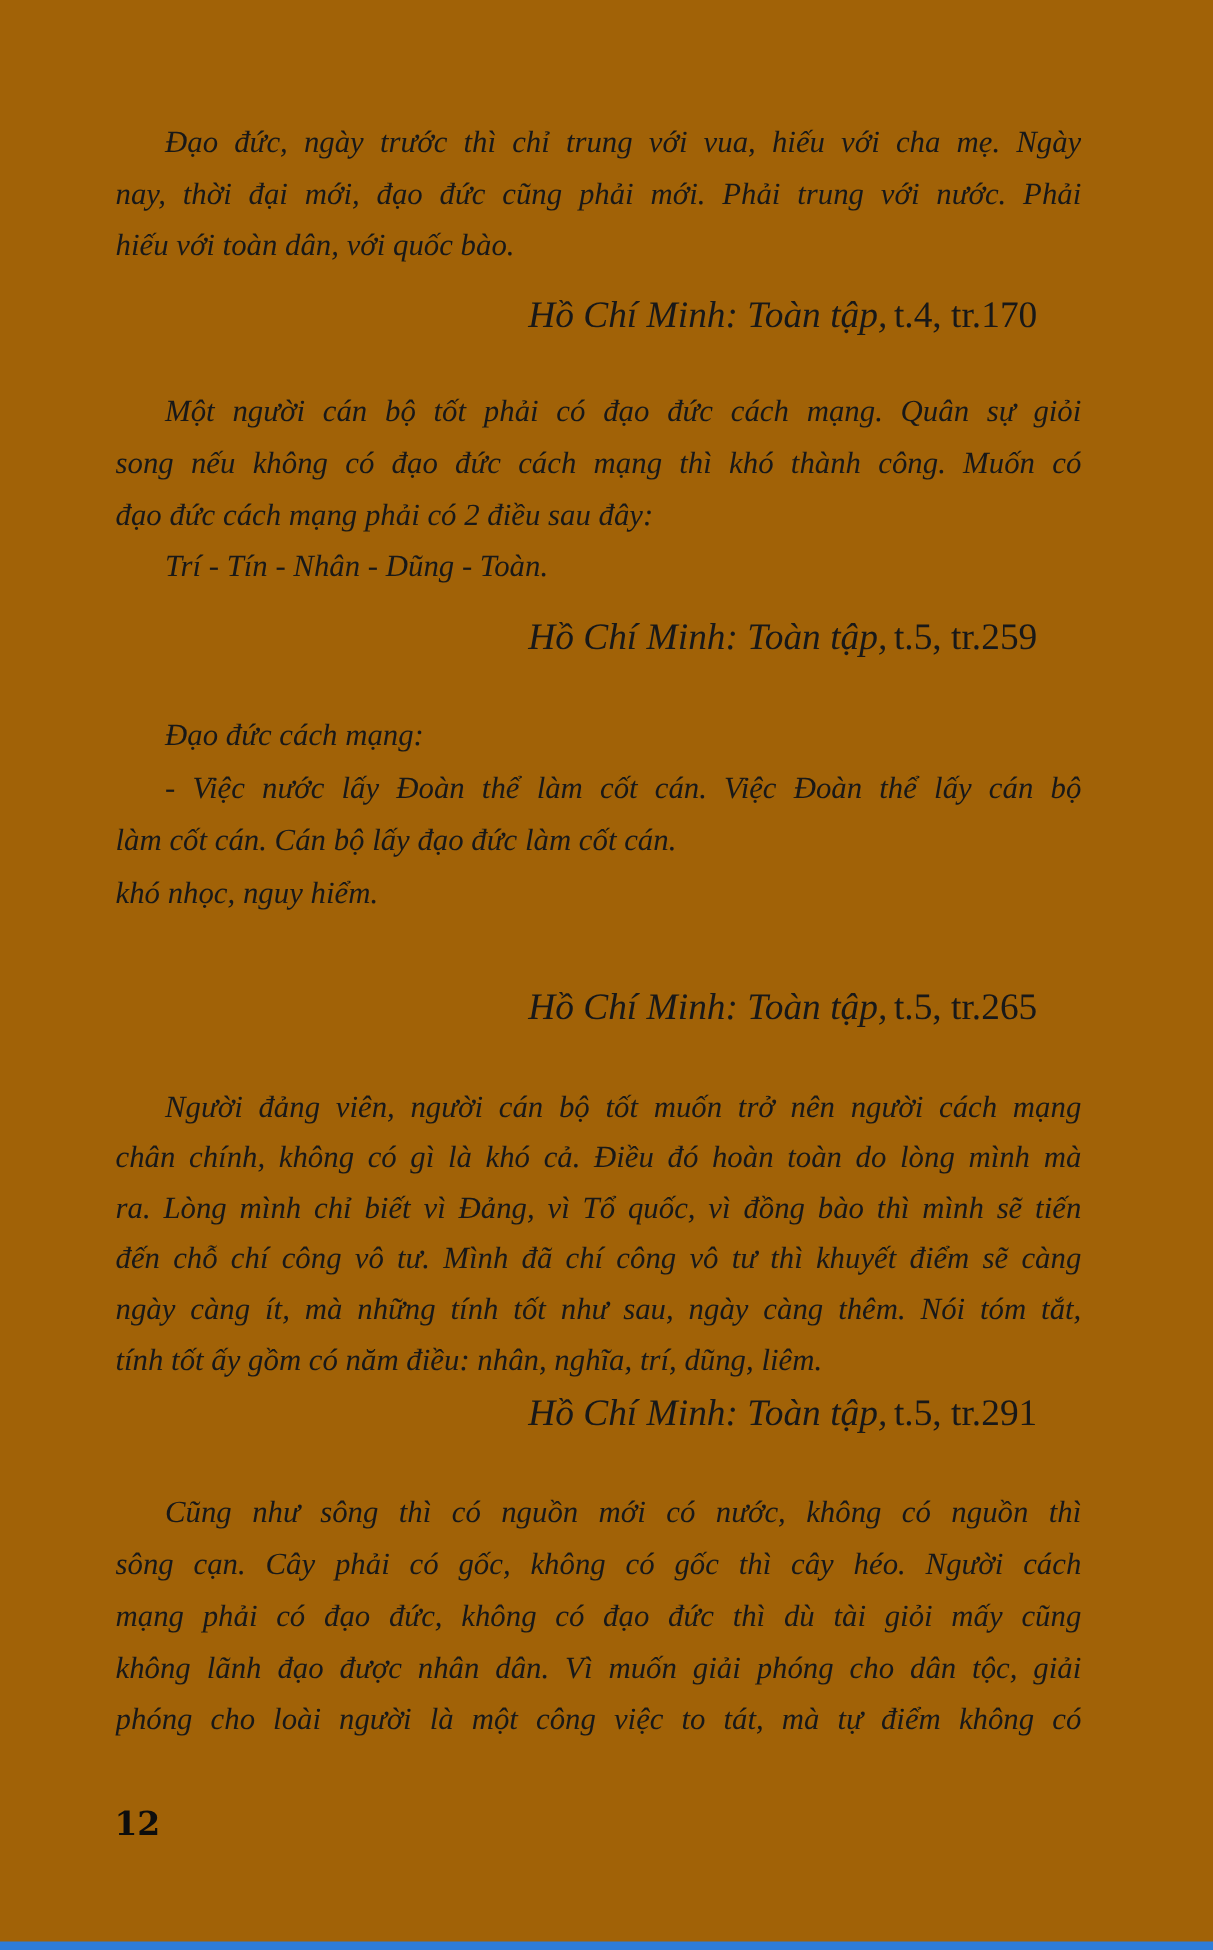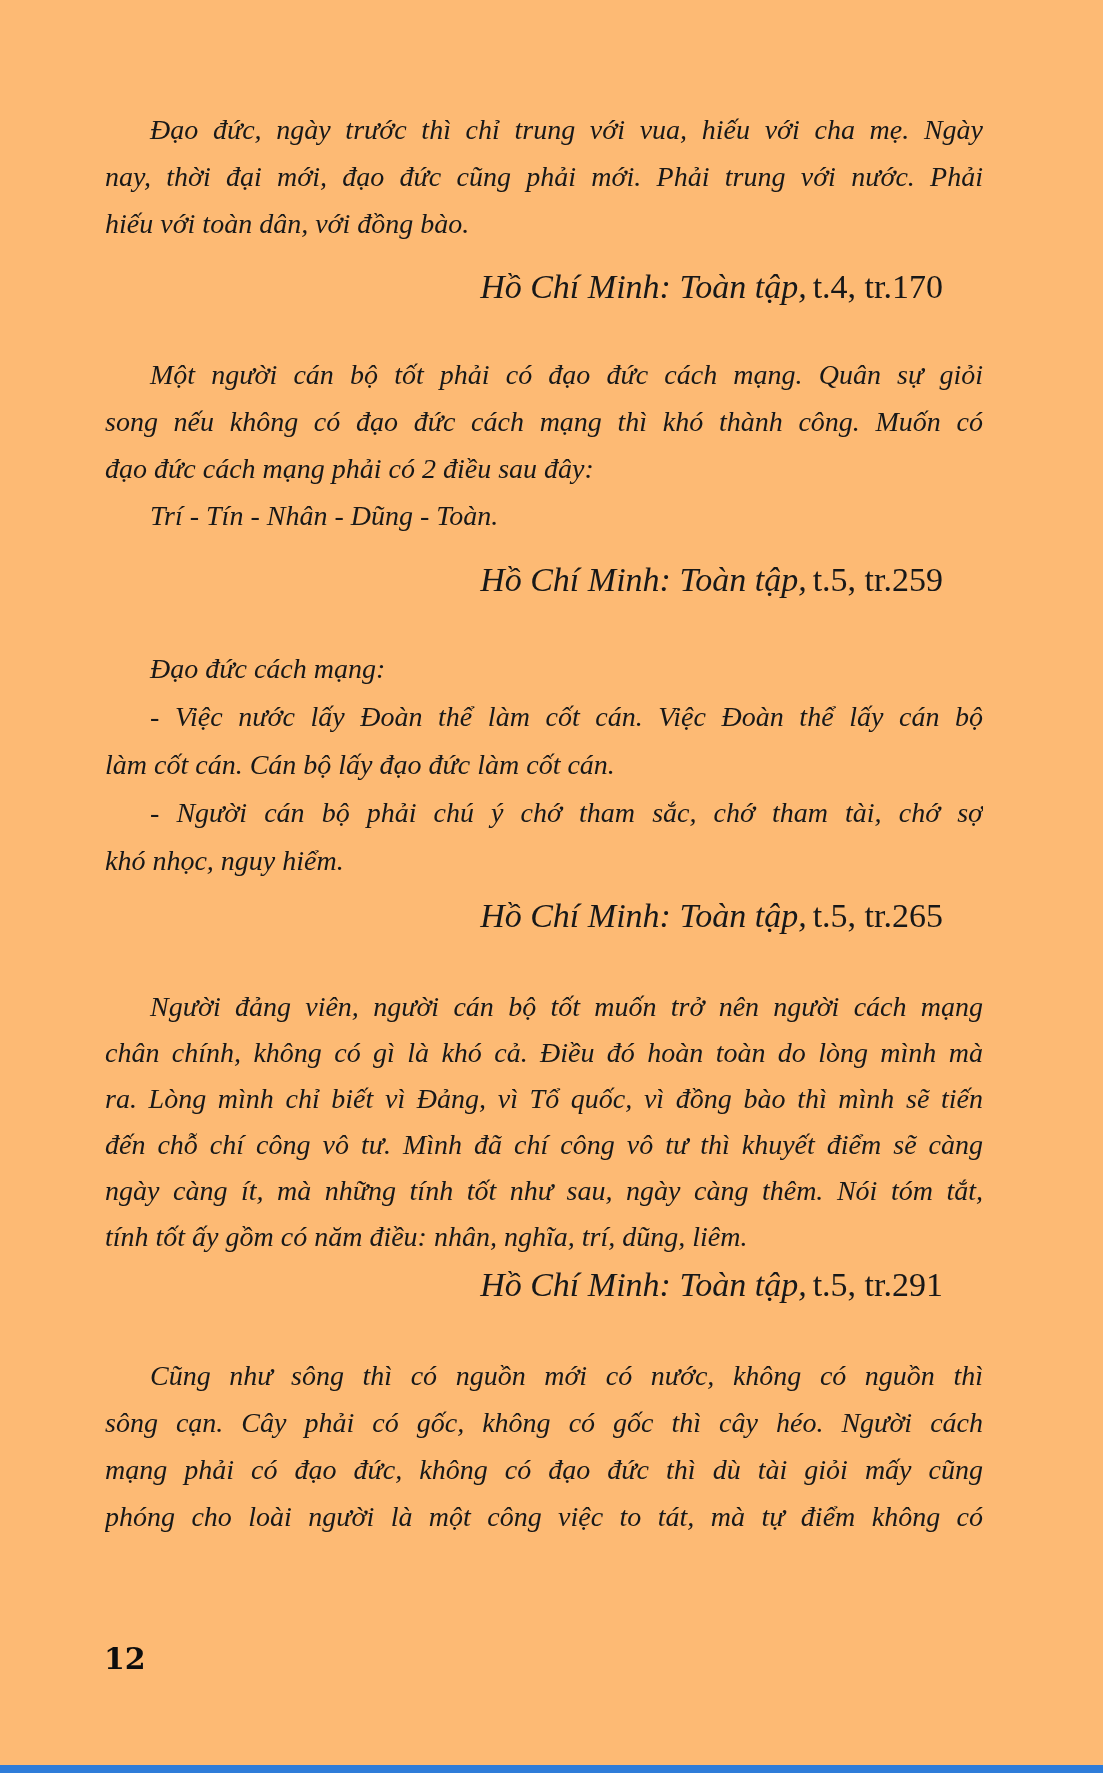--- a/index.html
+++ b/index.html
@@ -1,16 +1,16 @@
 <!DOCTYPE html>
 <html><head>
 <meta charset="utf-8">
 <style>
   html,body{margin:0;padding:0;background:#ffffff;}
-  #page{position:relative;width:1103px;height:1773px;background:#fdba74;overflow:hidden;
+  #page{position:relative;width:1103px;height:1773px;background:#a16207;overflow:hidden;
         font-family:"Liberation Serif",serif;color:#181818;}
   .q{position:absolute;left:105px;width:878px;font-style:italic;font-size:28px;}
   .q .ln{overflow:hidden;}
   .lh47 .ln{height:47px;line-height:47px;}
   .lh48 .ln{height:48px;line-height:48px;}
   .lh46 .ln{height:46px;line-height:46px;}
   .jl{text-align:justify;text-align-last:justify;}
   .ind{text-indent:45px;}
   .cit{position:absolute;left:105px;width:878px;box-sizing:border-box;padding-right:40px;
        text-align:right;font-style:italic;font-size:34px;line-height:34px;}
@@ -20,41 +20,40 @@
   .bottom-bar{position:absolute;left:0;bottom:0;width:1103px;height:8px;background:#2e7cd9;}
 </style>
 </head>
 <body>
 
 <div id="page">
 
   <div class="q lh47" style="top:106px;">
     <div class="ln jl ind">Đạo đức, ngày trước thì chỉ trung với vua, hiếu với cha mẹ. Ngày</div>
     <div class="ln jl">nay, thời đại mới, đạo đức cũng phải mới. Phải trung với nước. Phải</div>
-    <div class="ln">hiếu với toàn dân, với đồng bào.</div>
+    <div class="ln">hiếu với toàn dân, với quốc bào.</div>
   </div>
   <div class="cit" style="top:270px;">
     <span class="src">Hồ Chí Minh: Toàn tập,</span><span class="ref">t.4, tr.170</span>
   </div>
 
   <div class="q lh47" style="top:351px;">
     <div class="ln jl ind">Một người cán bộ tốt phải có đạo đức cách mạng. Quân sự giỏi</div>
     <div class="ln jl">song nếu không có đạo đức cách mạng thì khó thành công. Muốn có</div>
     <div class="ln">đạo đức cách mạng phải có 2 điều sau đây:</div>
     <div class="ln ind">Trí - Tín - Nhân - Dũng - Toàn.</div>
   </div>
   <div class="cit" style="top:563px;">
     <span class="src">Hồ Chí Minh: Toàn tập,</span><span class="ref">t.5, tr.259</span>
   </div>
 
   <div class="q lh48" style="top:645px;">
     <div class="ln ind">Đạo đức cách mạng:</div>
     <div class="ln jl ind">- Việc nước lấy Đoàn thể làm cốt cán. Việc Đoàn thể lấy cán bộ</div>
     <div class="ln">làm cốt cán. Cán bộ lấy đạo đức làm cốt cán.</div>
-    <div class="ln jl ind">- Người cán bộ phải chú ý chớ tham sắc, chớ tham tài, chớ sợ</div>
     <div class="ln">khó nhọc, nguy hiểm.</div>
   </div>
   <div class="cit" style="top:899px;">
     <span class="src">Hồ Chí Minh: Toàn tập,</span><span class="ref">t.5, tr.265</span>
   </div>
 
   <div class="q lh46" style="top:984px;">
     <div class="ln jl ind">Người đảng viên, người cán bộ tốt muốn trở nên người cách mạng</div>
     <div class="ln jl">chân chính, không có gì là khó cả. Điều đó hoàn toàn do lòng mình mà</div>
     <div class="ln jl">ra. Lòng mình chỉ biết vì Đảng, vì Tổ quốc, vì đồng bào thì mình sẽ tiến</div>
@@ -63,20 +62,21 @@
     <div class="ln">tính tốt ấy gồm có năm điều: nhân, nghĩa, trí, dũng, liêm.</div>
   </div>
   <div class="cit" style="top:1268px;">
     <span class="src">Hồ Chí Minh: Toàn tập,</span><span class="ref">t.5, tr.291</span>
   </div>
 
   <div class="q lh47" style="top:1352px;">
     <div class="ln jl ind">Cũng như sông thì có nguồn mới có nước, không có nguồn thì</div>
     <div class="ln jl">sông cạn. Cây phải có gốc, không có gốc thì cây héo. Người cách</div>
     <div class="ln jl">mạng phải có đạo đức, không có đạo đức thì dù tài giỏi mấy cũng</div>
+    <div class="ln jl">không lãnh đạo được nhân dân. Vì muốn giải phóng cho dân tộc, giải</div>
     <div class="ln jl">phóng cho loài người là một công việc to tát, mà tự điểm không có</div>
   </div>
 
   <div class="pagenum">12</div>
 
   <div class="bottom-bar"></div>
 
 </div>
 
 </body></html>

